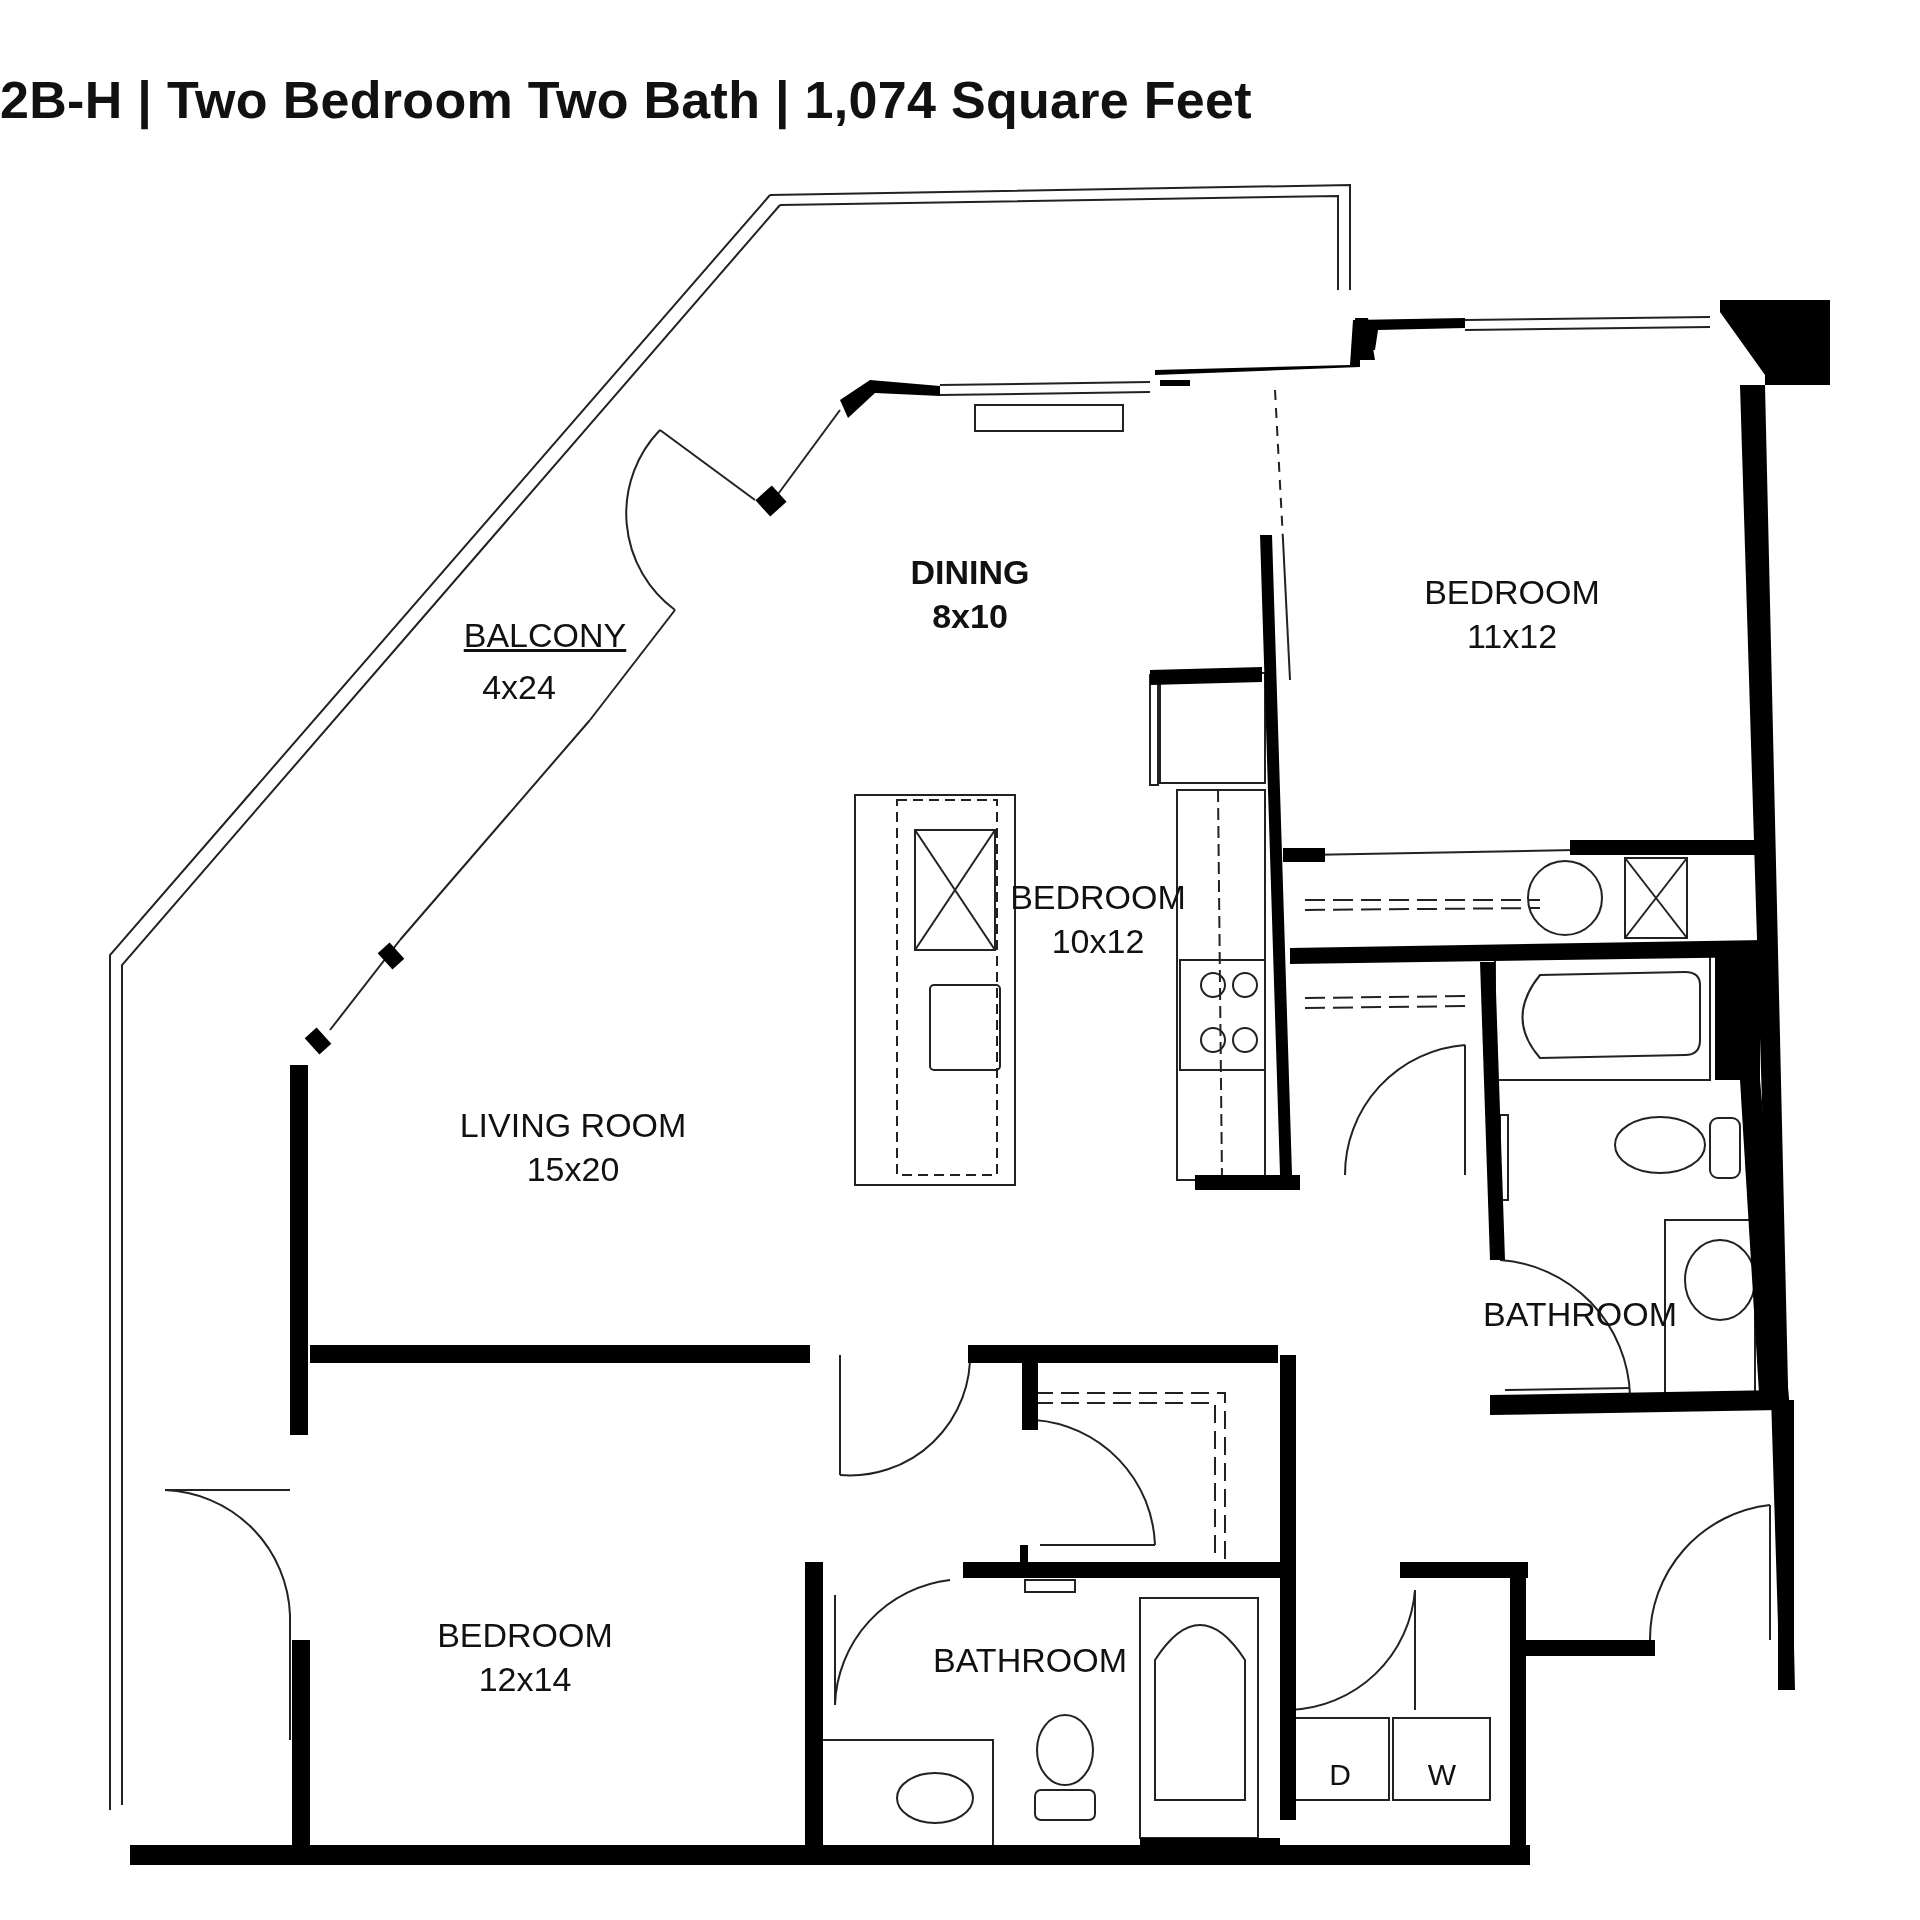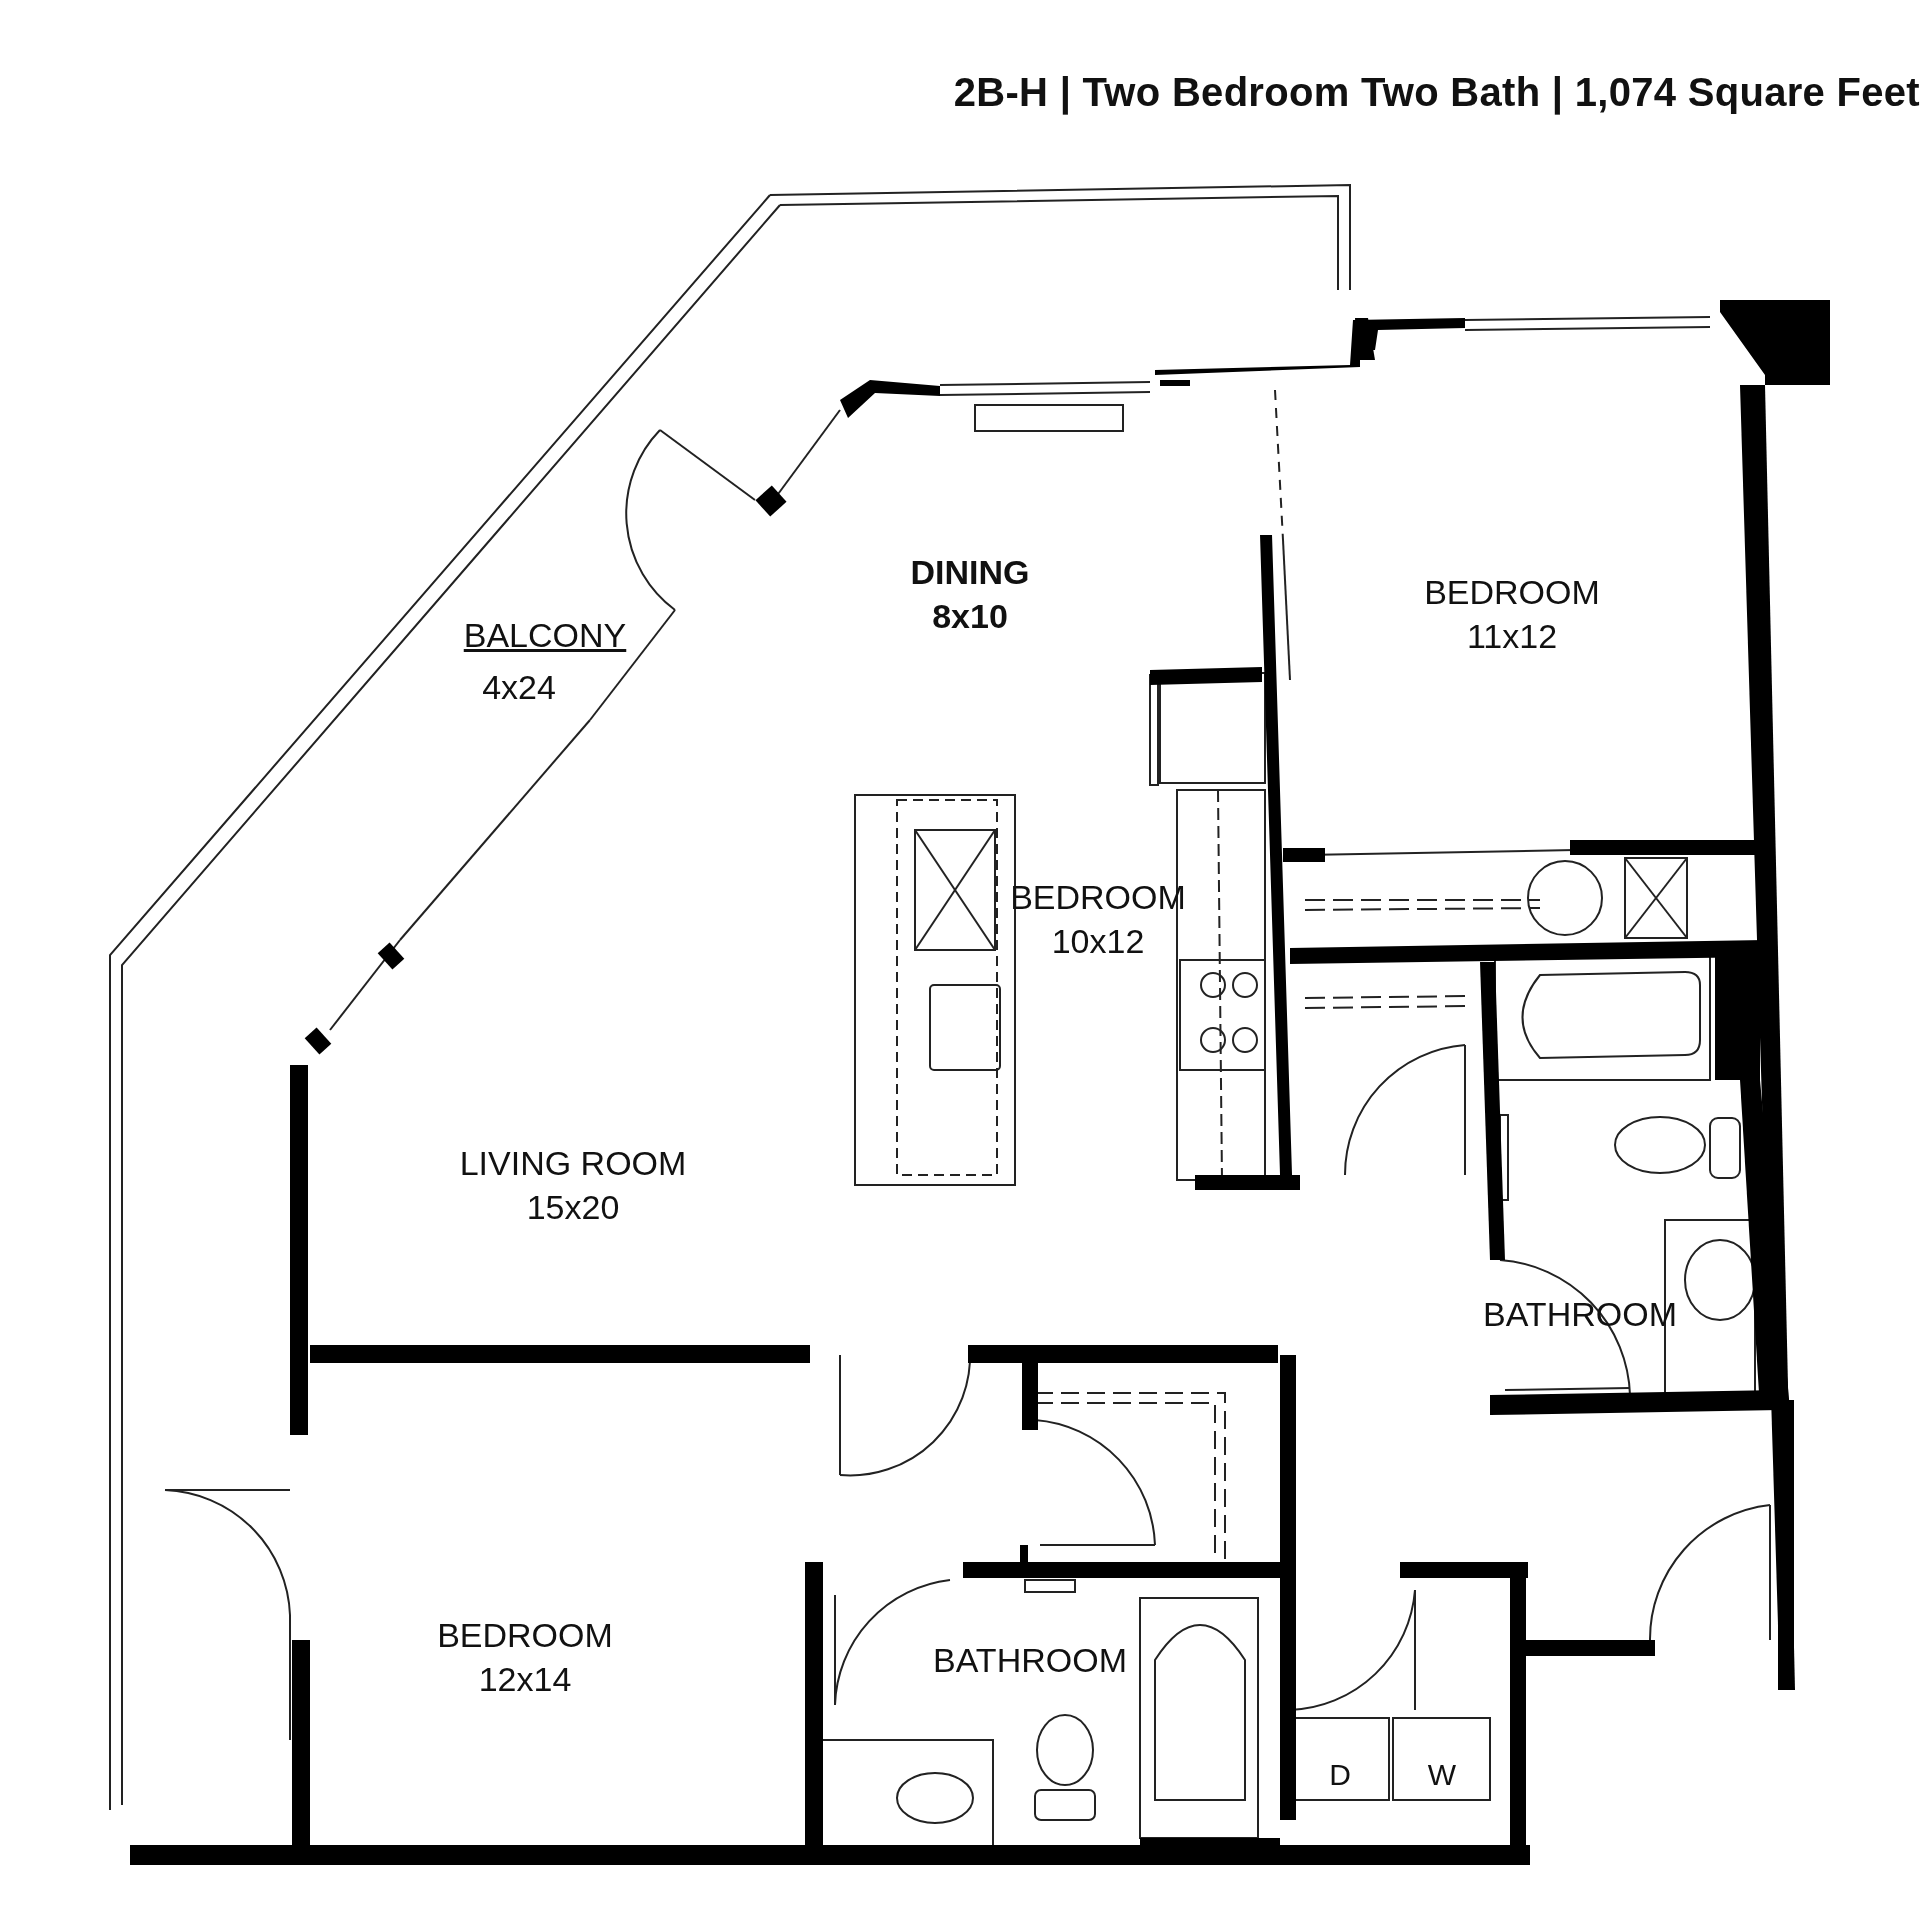--- a/index.html
+++ b/index.html
@@ -1,17 +1,17 @@
 <!DOCTYPE html>
 <html><head>
 <meta charset="utf-8">
 <style>
   html, body { margin:0; padding:0; background:#ffffff; }
   body { width:1920px; height:1920px; position:relative; overflow:hidden; font-family:"Liberation Sans", sans-serif; }
-  .title { position:absolute; left:0; top:70px; width:1920px; text-align:right; font-size:40px; font-weight:bold; color:#111; letter-spacing:0.3px; }
+  .title { position:absolute; left:0; top:70px; width:1920px; text-align:left; font-size:52px; font-weight:bold; color:#111; letter-spacing:0.3px; }
   svg.plan { position:absolute; left:0; top:0; }
   .lbl { position:absolute; text-align:center; font-size:34px; color:#111; line-height:44px; transform:translateX(-50%); white-space:nowrap; }
   .app { position:absolute; font-size:30px; color:#111; transform:translate(-50%,-50%); }
 </style>
 </head>
 <body>
 
 <div class="title">2B-H | Two Bedroom Two Bath | 1,074 Square Feet</div>
 
 <svg class="plan" width="1920" height="1920" viewBox="0 0 1920 1920">
@@ -161,21 +161,21 @@
 <div class="lbl" style="left:1512px; top:570px;">
   <div>BEDROOM</div>
   <div>11x12</div>
 </div>
 
 <div class="lbl" style="left:1098px; top:875px;">
   <div>BEDROOM</div>
   <div>10x12</div>
 </div>
 
-<div class="lbl" style="left:573px; top:1103px;margin-top:38px;">
+<div class="lbl" style="left:573px; top:1103px;">
   <div>LIVING ROOM</div>
   <div>15x20</div>
 </div>
 
 <div class="lbl" style="left:1580px; top:1292px;">
   <div>BATHROOM</div>
 </div>
 
 <div class="lbl" style="left:525px; top:1613px;">
   <div>BEDROOM</div>

